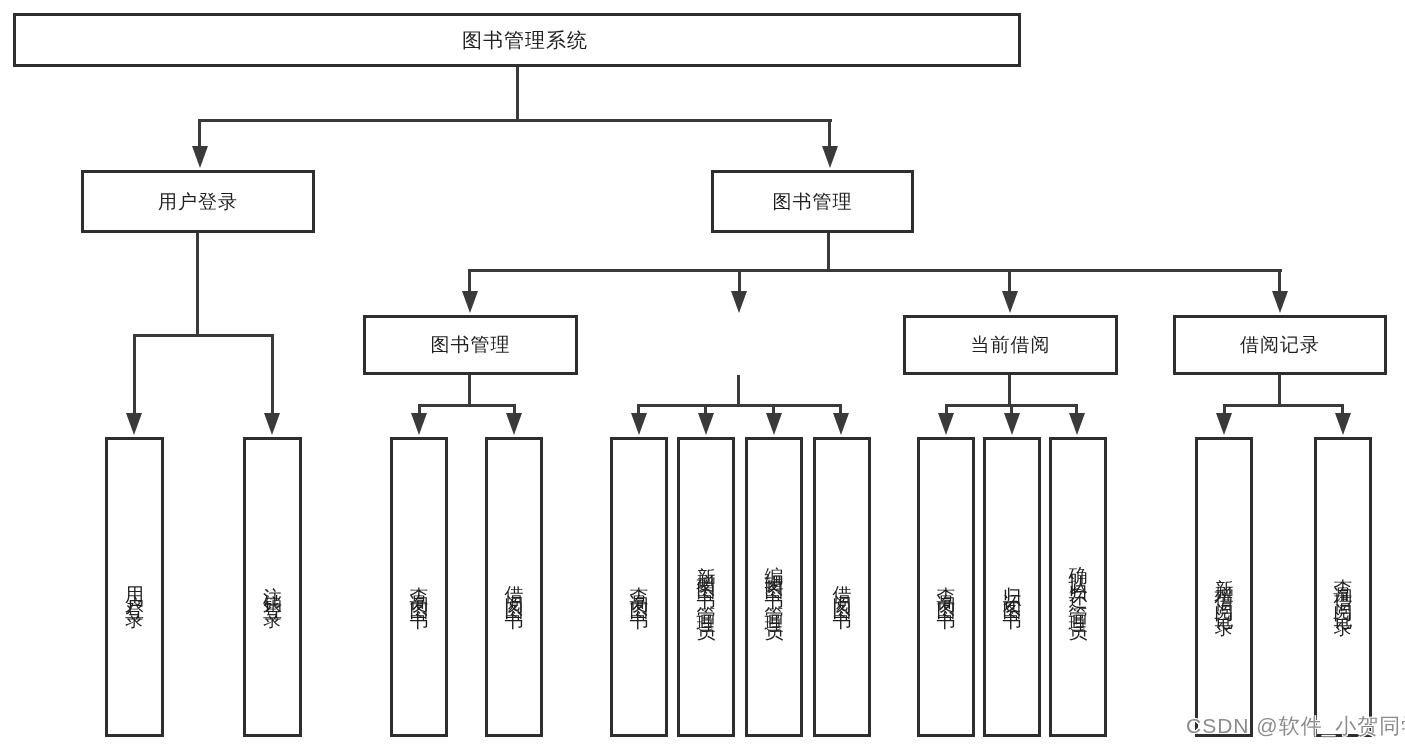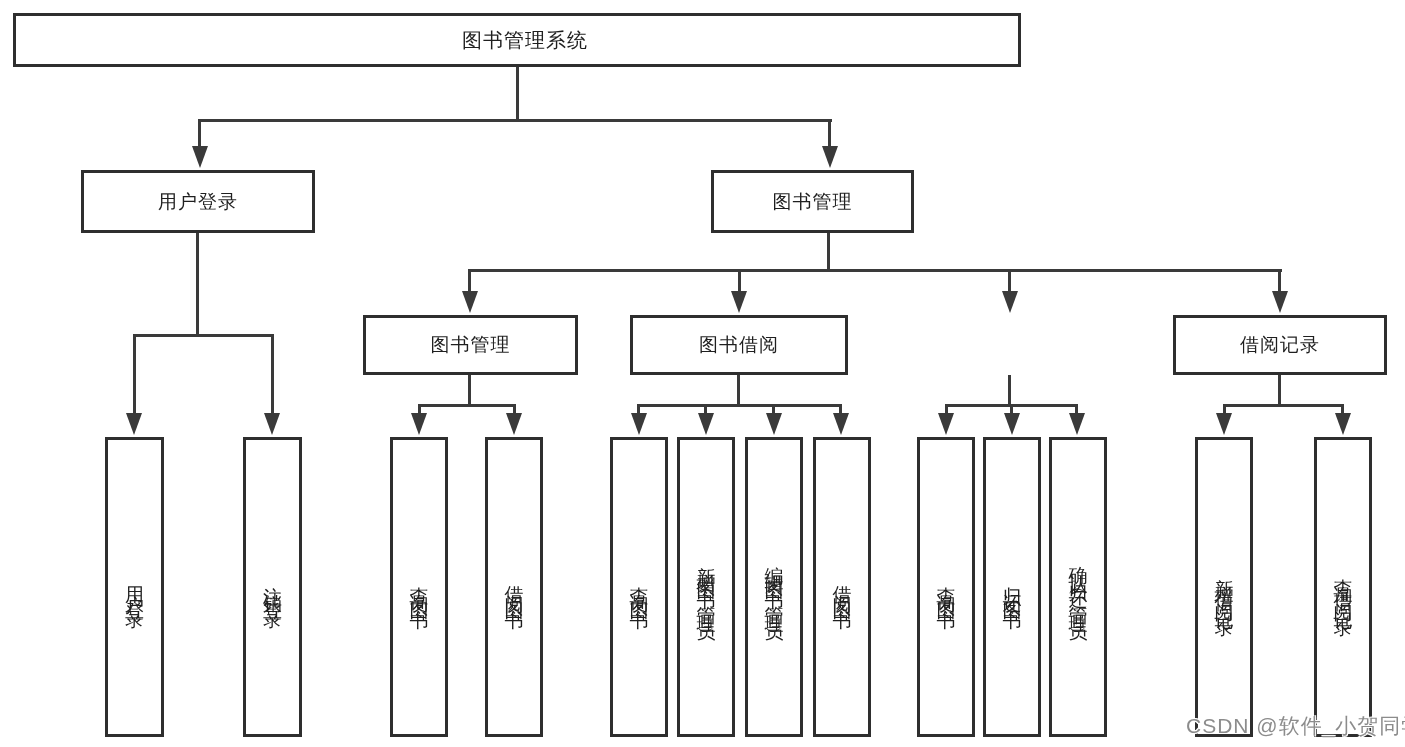--- a/index.html
+++ b/index.html
@@ -111,22 +111,22 @@
   <div class="vline" style="left:738px; top:269px; height:24px;"></div>
   <div class="arrow" style="left:731px; top:291px;"></div>
   <div class="vline" style="left:1008px; top:269px; height:24px;"></div>
   <div class="arrow" style="left:1002px; top:291px;"></div>
   <div class="vline" style="left:1278px; top:269px; height:24px;"></div>
   <div class="arrow" style="left:1272px; top:291px;"></div>
 
   <div class="node" style="left:363px; top:315px; width:215px; height:60px;">
     <span>图书管理</span>
   </div>
-  <div class="node" style="left:630px; top:315px; width:218px; height:60px;">
-    <span>图书借阅</span>
+  <div class="node" style="left:903px; top:315px; width:215px; height:60px;">
+    <span>当前借阅</span>
   </div>
   <div class="node" style="left:1173px; top:315px; width:214px; height:60px;">
     <span>借阅记录</span>
   </div>
 
   <div class="vline" style="left:468px; top:375px; height:31px;"></div>
   <div class="hline" style="left:418px; top:404px; width:98px;"></div>
   <div class="vline" style="left:418px; top:404px; height:12px;"></div>
   <div class="arrow" style="left:411px; top:413px;"></div>
   <div class="vline" style="left:513px; top:404px; height:12px;"></div>

